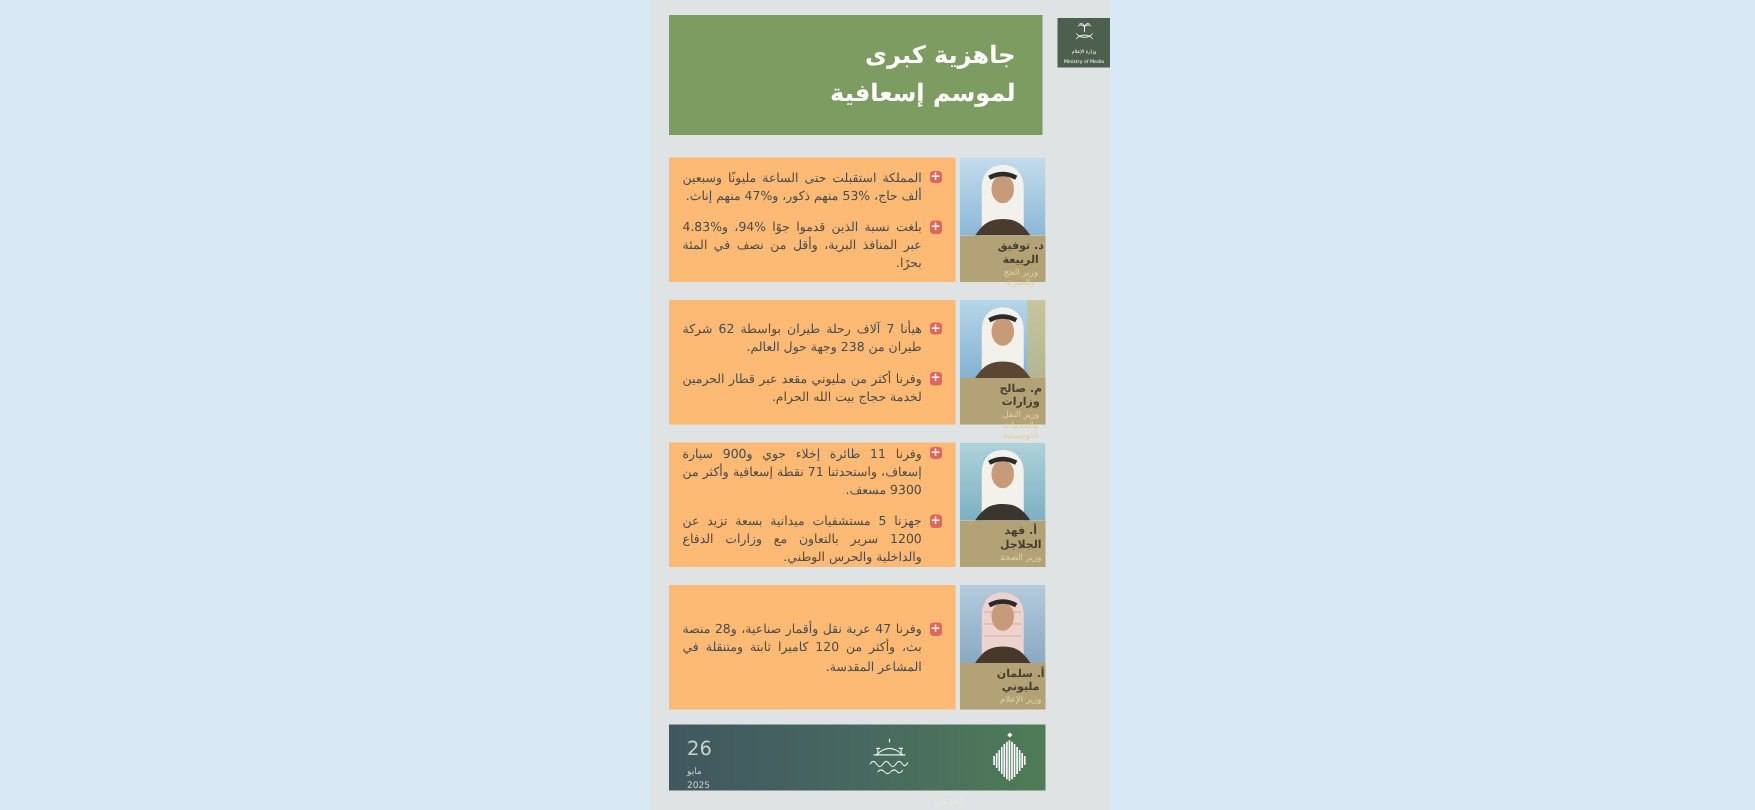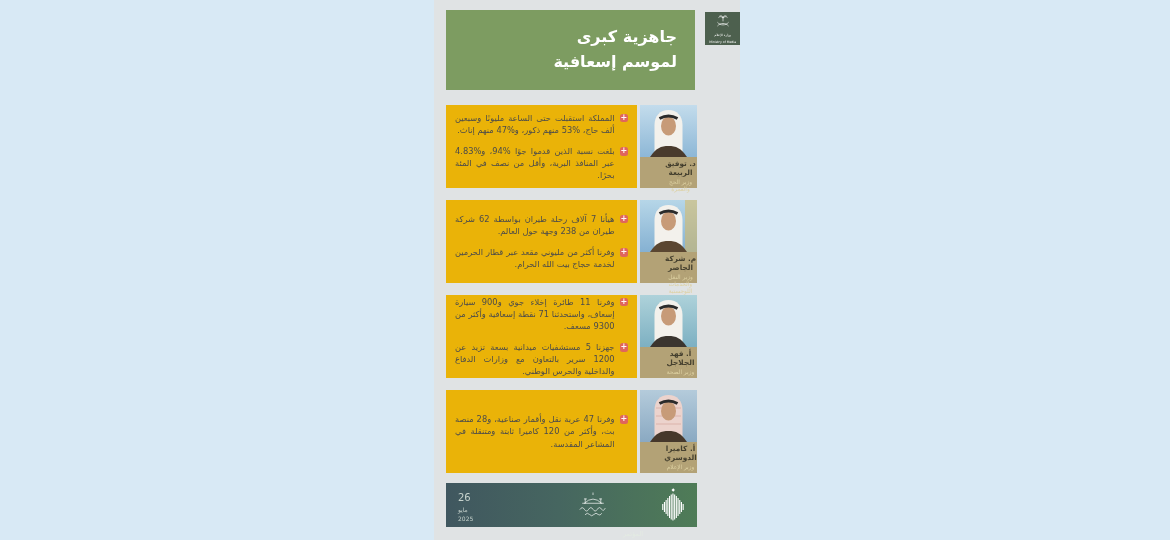--- a/index.html
+++ b/index.html
@@ -23,21 +23,21 @@
   .logo-square{
     position:absolute;left:271px;top:12px;width:35px;height:33px;
     background:#4d604e;display:flex;flex-direction:column;align-items:center;
     justify-content:center;gap:1px;box-sizing:border-box;padding-top:2px;
   }
   .logo-square .txt{color:#ffffff;font-size:6px;line-height:1;transform:scale(0.52);transform-origin:center top;white-space:nowrap;text-align:center;}
 
   
   .section{position:absolute;left:12px;width:251px;height:83px;}
   .text-card{
-    position:absolute;left:0;top:0;width:191px;height:83px;background:#eab308;
+    position:absolute;left:0;top:0;width:191px;height:83px;background:#fdba74;
     box-sizing:border-box;padding:8px 9px;direction:rtl;
     display:flex;flex-direction:column;justify-content:center;gap:9px;
   }
   .bullet{display:flex;align-items:flex-start;gap:5px;}
   .bullet-icon{
     flex:0 0 auto;width:8.5px;height:8.5px;margin-top:2px;
     background:#e0655c;border-radius:2.5px;color:rgba(255,255,255,.95);
     font-size:8px;line-height:8.5px;text-align:center;font-weight:bold;
   }
   .bullet-icon::after{content:"+";}
@@ -51,21 +51,21 @@
   }
   .person-name{font-size:7.3px;font-weight:bold;color:#443f2e;line-height:1.2;}
   .person-title{font-size:5.8px;color:#ddd1a2;line-height:1.25;padding:1px 2px 0 2px;}
 
   
   .footer{
     position:absolute;left:12px;top:483px;width:251px;height:44px;
     background:linear-gradient(90deg,#40575f 0%,#466660 45%,#4f7c57 100%);
   }
   .date-block{position:absolute;left:12px;top:7px;color:#c6d2cc;line-height:1.5;text-align:left;}
-  .date-day{font-size:10px;}
+  .date-day{font-size:13px;}
   .date-month{font-size:6px;}
   .date-year{font-size:6px;}
   .mosque-logo{position:absolute;left:128px;top:8px;opacity:.88;}
   .conf-text{
     position:absolute;right:40px;top:10px;width:34px;direction:rtl;text-align:left;
     color:#e3ebe2;font-size:6.5px;line-height:1.45;
   }
   .conf-text div{text-align:left;margin-top:37px;}
   .bars-logo{position:absolute;right:12px;top:5px;}
 </style>
@@ -148,21 +148,21 @@
           </linearGradient>
             </defs>
           <rect width="57" height="52" fill="url(#pg2)"></rect>
           <rect x="45" y="0" width="12" height="52" fill="#d9b85e" opacity="0.55"></rect>
           <path d="M28.5 5 C20 5 14.5 11 14.5 20 L14.5 52 L42.5 52 L42.5 20 C42.5 11 37 5 28.5 5 Z" fill="#f3f1ec"></path>
           <ellipse cx="28.5" cy="21" rx="7.5" ry="9.5" fill="#c79b78"></ellipse>
           <path d="M19.5 13.5 Q28.5 8.5 37.5 13.5" stroke="#2b2b2b" stroke-width="3" fill="none"></path>
           <path d="M10 52 C16 43 21 41 28.5 41 C36 41 41 43 47 52 Z" fill="#5a4631"></path>
         </svg>
         <div class="caption">
-          <div class="person-name">م. شركة الجاصر</div>
+          <div class="person-name">م. صالح وزارات</div>
           <div class="person-title">وزير النقل والخدمات اللوجستية</div>
         </div>
       </div>
     </div>
 
     <div class="section" style="top:295px">
       <div class="text-card">
         <div class="bullet">
           <span class="bullet-icon"></span>
           <span class="bullet-text">وفرنا 11 طائرة إخلاء جوي و900 سيارة إسعاف، واستحدثنا 71 نقطة إسعافية وأكثر من 9300 مسعف.</span>
@@ -209,21 +209,21 @@
           </linearGradient>
             </defs>
           <rect width="57" height="52" fill="url(#pg4)"></rect>
           <path d="M28.5 5 C20 5 14.5 11 14.5 20 L14.5 52 L42.5 52 L42.5 20 C42.5 11 37 5 28.5 5 Z" fill="#ecd3cd"></path>
           <path d="M16 18 L41 18 M16 26 L41 26 M16 34 L41 34" stroke="#c98f86" stroke-width="0.8" opacity="0.6"></path>
           <ellipse cx="28.5" cy="21" rx="7.5" ry="9.5" fill="#c79b78"></ellipse>
           <path d="M19.5 13.5 Q28.5 8.5 37.5 13.5" stroke="#2b2b2b" stroke-width="3" fill="none"></path>
           <path d="M10 52 C16 43 21 41 28.5 41 C36 41 41 43 47 52 Z" fill="#46382b"></path>
         </svg>
         <div class="caption">
-          <div class="person-name">أ. كاميرا الدوسري</div>
+          <div class="person-name">أ. سلمان مليوني</div>
           <div class="person-title">وزير الإعلام</div>
         </div>
       </div>
     </div>
 
     <div class="footer">
       <div class="date-block">
         <div class="date-day">26</div>
         <div class="date-month">مايو</div>
         <div class="date-year">2025</div>

